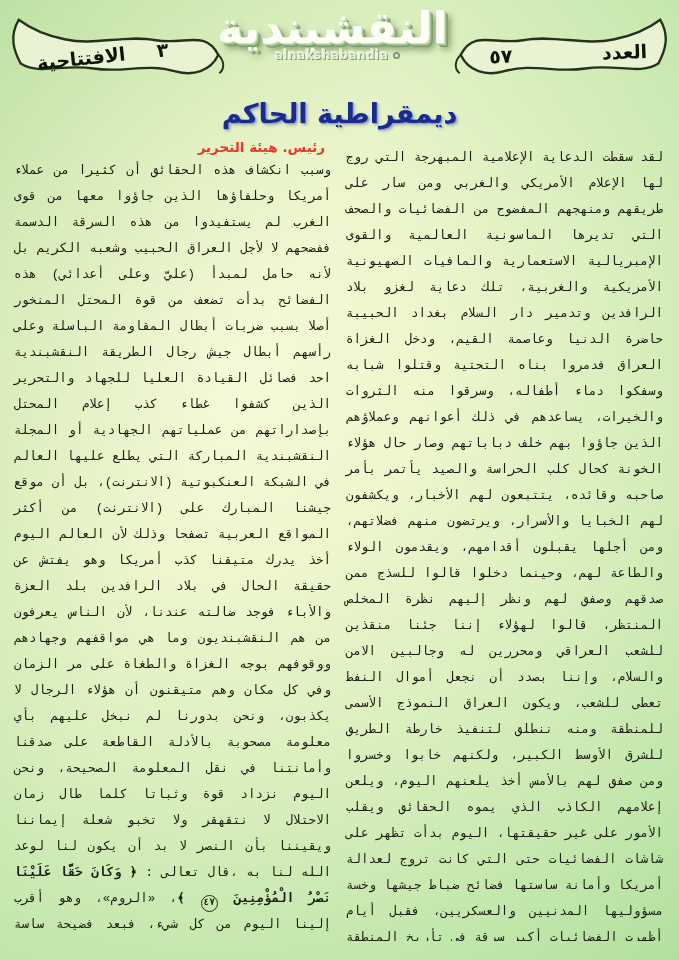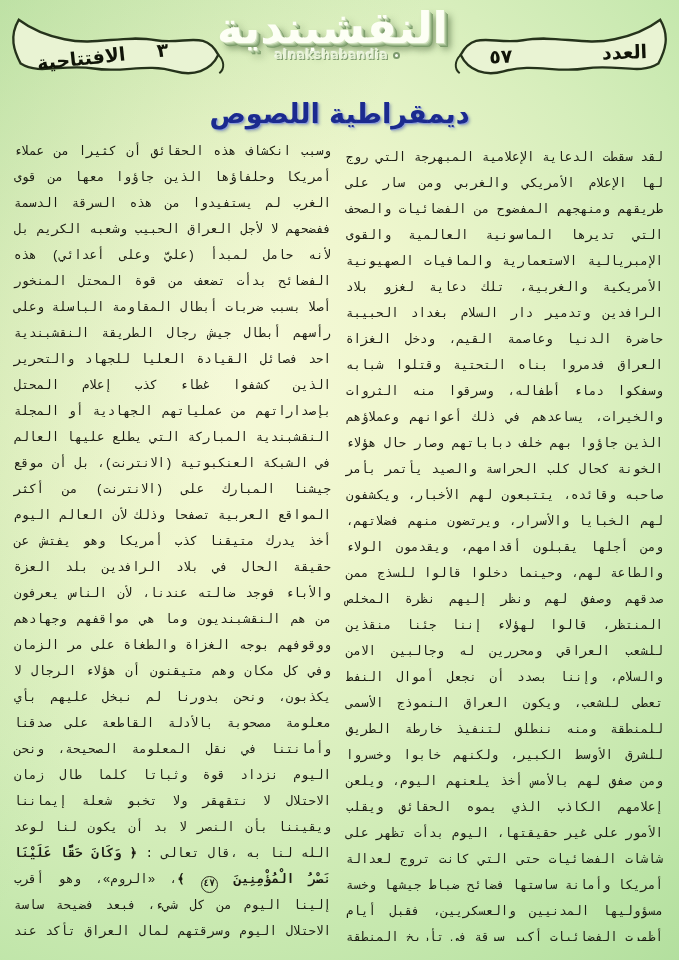--- a/index.html
+++ b/index.html
@@ -101,27 +101,28 @@
         <path d="M14 44 C8 50 7 58 13 63" fill="none" stroke="#25321b" stroke-width="2"></path>
       </svg>
       <div class="banner-text">
         <span>الافتتاحية</span>
         <span>٣</span>
       </div>
     </div>
 
   </header>
 
-  <h1 class="title">ديمقراطية اللصوص</h1>
+  <h1 class="title">ديمقراطية الحاكم</h1>
 
   <main class="columns">
 
     <div class="col col-first">
       <p class="body-text">لقد سقطت الدعاية الإعلامية المبهرجة التي روج لها الإعلام الأمريكي والغربي ومن سار على طريقهم ومنهجهم المفضوح من الفضائيات والصحف التي تديرها الماسونية العالمية والقوى الإمبريالية الاستعمارية والمافيات الصهيونية الأمريكية والغربية، تلك دعاية لغزو بلاد الرافدين وتدمير دار السلام بغداد الحبيبة حاضرة الدنيا وعاصمة القيم، ودخل الغزاة العراق فدمروا بناه التحتية وقتلوا شبابه وسفكوا دماء أطفاله، وسرقوا منه الثروات والخيرات، يساعدهم في ذلك أعوانهم وعملاؤهم الذين جاؤوا بهم خلف دباباتهم وصار حال هؤلاء الخونة كحال كلب الحراسة والصيد يأتمر بأمر صاحبه وقائده، يتتبعون لهم الأخبار، ويكشفون لهم الخبايا والأسرار، ويرتضون منهم فضلاتهم، ومن أجلها يقبلون أقدامهم، ويقدمون الولاء والطاعة لهم، وحينما دخلوا قالوا للسذج ممن صدقهم وصفق لهم ونظر إليهم نظرة المخلص المنتظر، قالوا لهؤلاء إننا جئنا منقذين للشعب العراقي ومحررين له وجالبين الامن والسلام، وإننا بصدد أن نجعل أموال النفط تعطى للشعب، ويكون العراق النموذج الأسمى للمنطقة ومنه ننطلق لتنفيذ خارطة الطريق للشرق الأوسط الكبير، ولكنهم خابوا وخسروا ومن صفق لهم بالأمس أخذ يلعنهم اليوم، ويلعن إعلامهم الكاذب الذي يموه الحقائق ويقلب الأمور على غير حقيقتها، اليوم بدأت تظهر على شاشات الفضائيات حتى التي كانت تروج لعدالة أمريكا وأمانة ساستها فضائح ضباط جيشها وخسة مسؤوليها المدنيين والعسكريين، فقبل أيام أظهرت الفضائيات أكبر سرقة في تأريخ المنطقة يقودها الحاكم المدني السابق لجيش الاحتلال اذ ان سبعة عشر مليار دولار ونصفا كلها أخذت ووزعت على دهاقنة السرقة وقادة اللصوص العالميين في البيت الأسود ومجلس شيوخ الكذب والانحلال في أمريكا،</p>
     </div>
 
     <div class="col col-second">
+      <div class="byline">رئيس. هيئة التحرير</div>
       <p class="body-text"><span>وسبب انكشاف هذه الحقائق أن كثيرا من عملاء أمريكا وحلفاؤها الذين جاؤوا معها من قوى الغرب لم يستفيدوا من هذه السرقة الدسمة ففضحهم لا لأجل العراق الحبيب وشعبه الكريم بل لأنه حامل لمبدأ (عليَّ وعلى أعدائي) هذه الفضائح بدأت تضعف من قوة المحتل المنخور أصلا بسبب ضربات أبطال المقاومة الباسلة وعلى رأسهم أبطال جيش رجال الطريقة النقشبندية احد فصائل القيادة العليا للجهاد والتحرير الذين كشفوا غطاء كذب إعلام المحتل بإصداراتهم من عملياتهم الجهادية أو المجلة النقشبندية المباركة التي يطلع عليها العالم في الشبكة العنكبوتية (الانترنت)، بل أن موقع جيشنا المبارك على (الانترنت) من أكثر المواقع العربية تصفحا وذلك لأن العالم اليوم أخذ يدرك متيقنا كذب أمريكا وهو يفتش عن حقيقة الحال في بلاد الرافدين بلد العزة والأباء فوجد ضالته عندنا، لأن الناس يعرفون من هم النقشبنديون وما هي مواقفهم وجهادهم ووقوفهم بوجه الغزاة والطغاة على مر الزمان وفي كل مكان وهم متيقنون أن هؤلاء الرجال لا يكذبون، ونحن بدورنا لم نبخل عليهم بأي معلومة مصحوبة بالأدلة القاطعة على صدقنا وأمانتنا في نقل المعلومة الصحيحة، ونحن اليوم نزداد قوة وثباتا كلما طال زمان الاحتلال لا نتقهقر ولا تخبو شعلة إيماننا ويقيننا بأن النصر لا بد أن يكون لنا لوعد الله لنا به ،قال تعالى : </span><span class="verse">﴿ وَكَانَ حَقًّا عَلَيْنَا نَصْرُ الْمُؤْمِنِينَ </span><span class="ayah-num">٤٧</span><span class="verse"> ﴾</span><span>، «الروم»، </span><span>وهو أقرب إلينا اليوم من كل شيء، فبعد فضيحة ساسة الاحتلال اليوم وسرقتهم لمال العراق تأكد عند العالم أجمع أن هؤلاء السراق واللصوص ما جاؤوا لأجل سلاح الدمار الشامل ولا لأجل تحرير العراق كما يدعون بل جاؤوا لأجل السرقة والسلب الذي هو شأنهم على مر الزمان وفي كل مكان حلوا فيه. وصلى الله على سيدنا محمد وعلى آله وصحبه وسلم تسليما كثيرا.</span></p>
     </div>
 
   </main>
 
 </div>
 
 </body></html>

